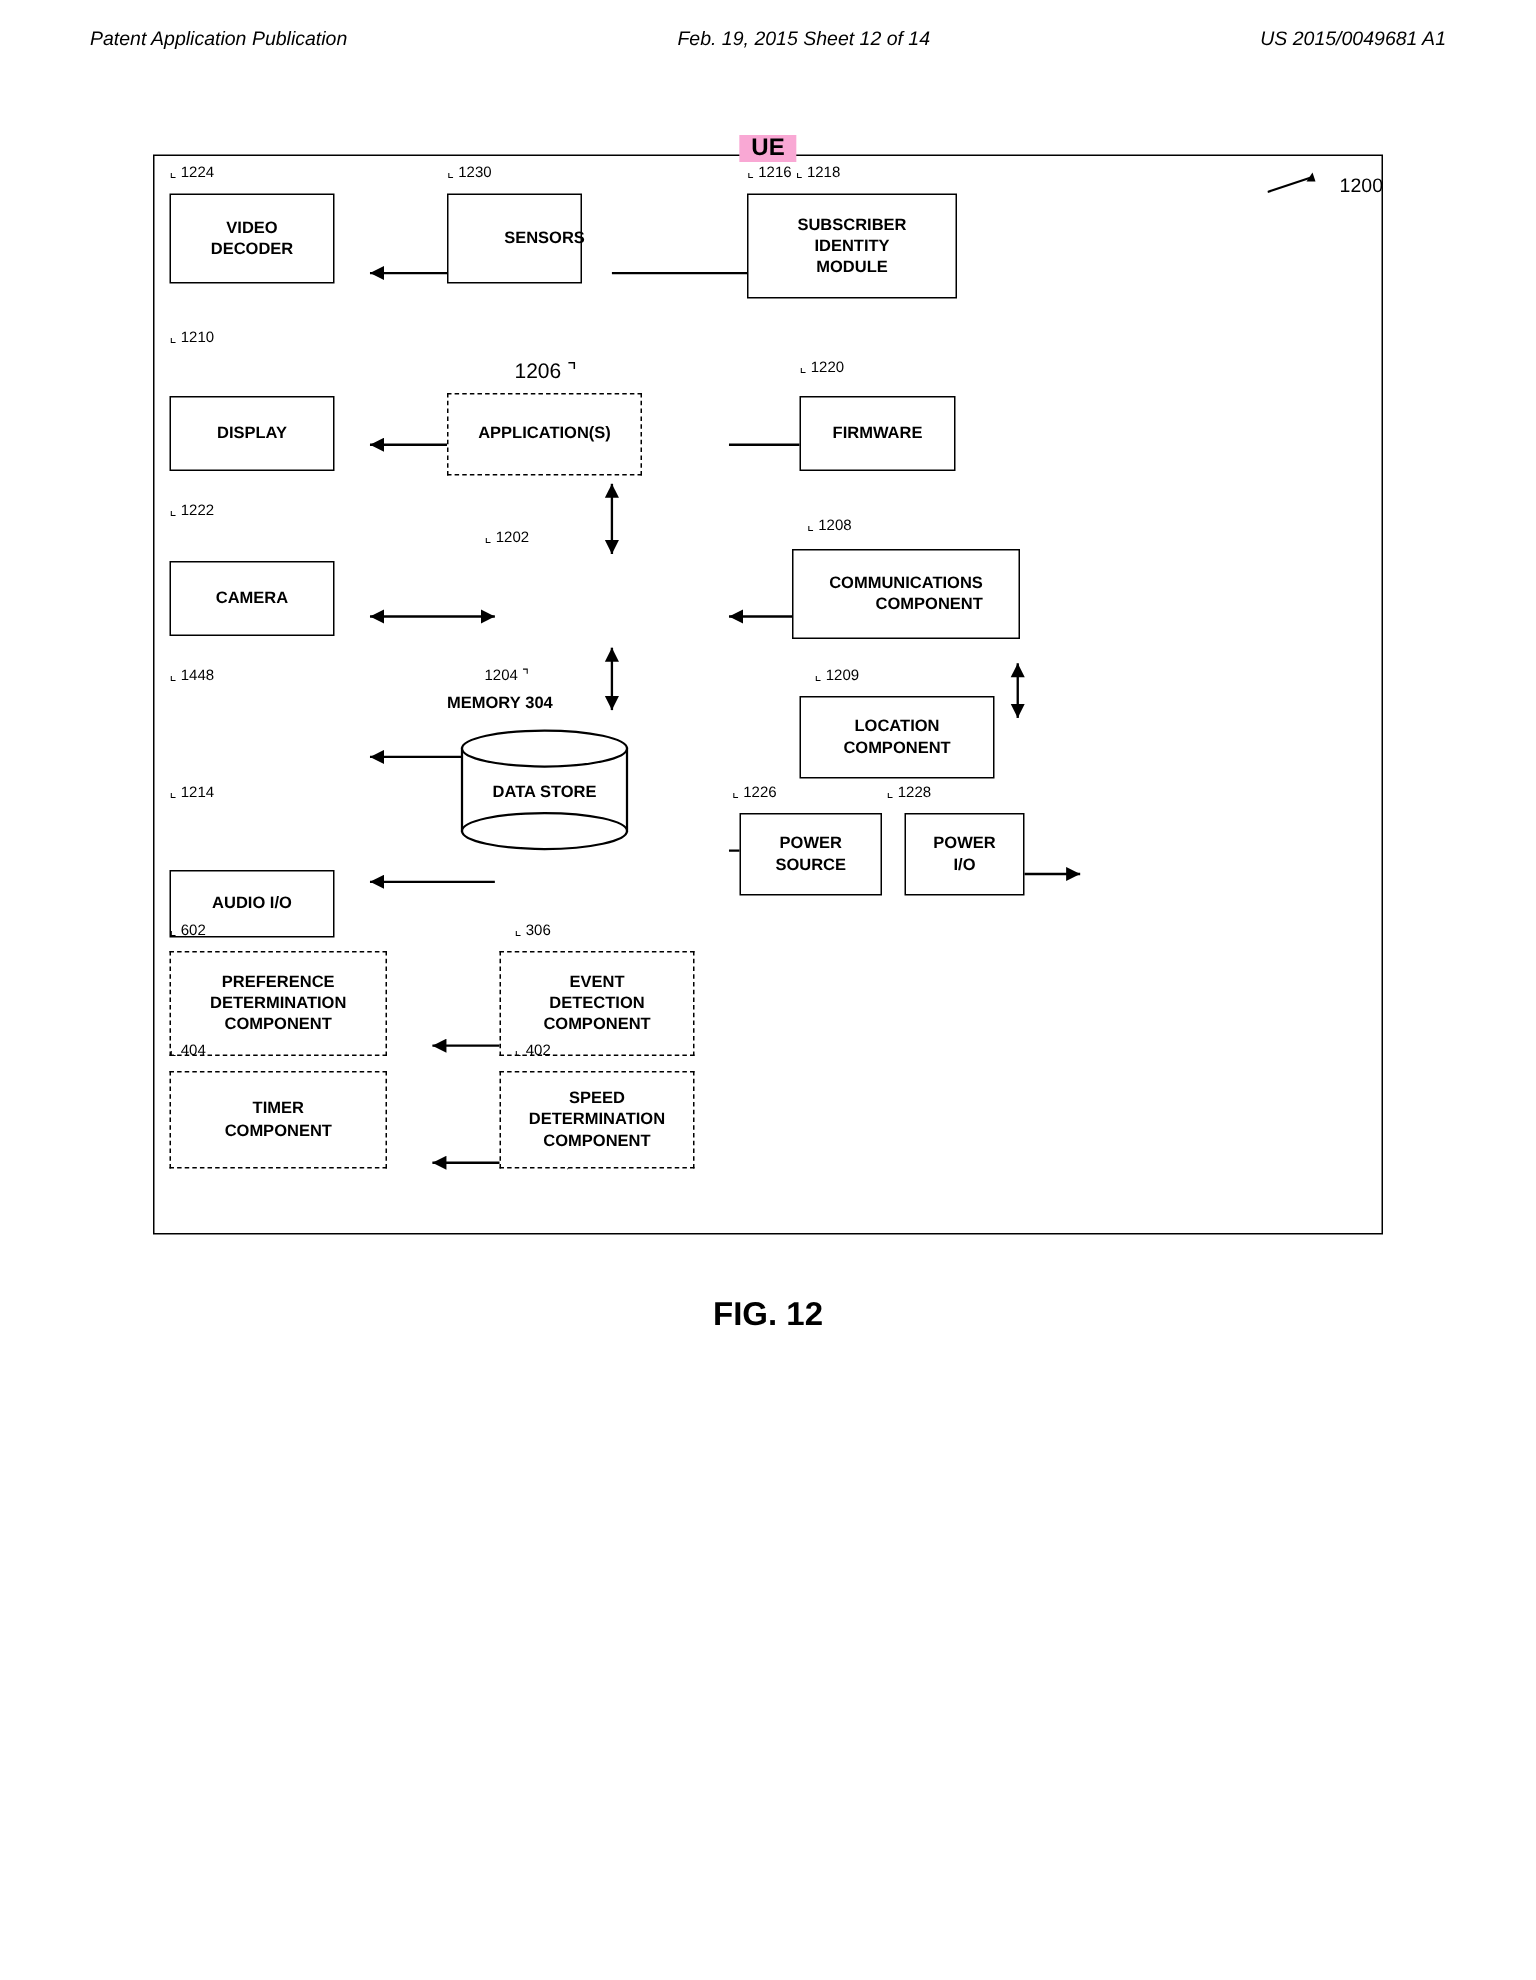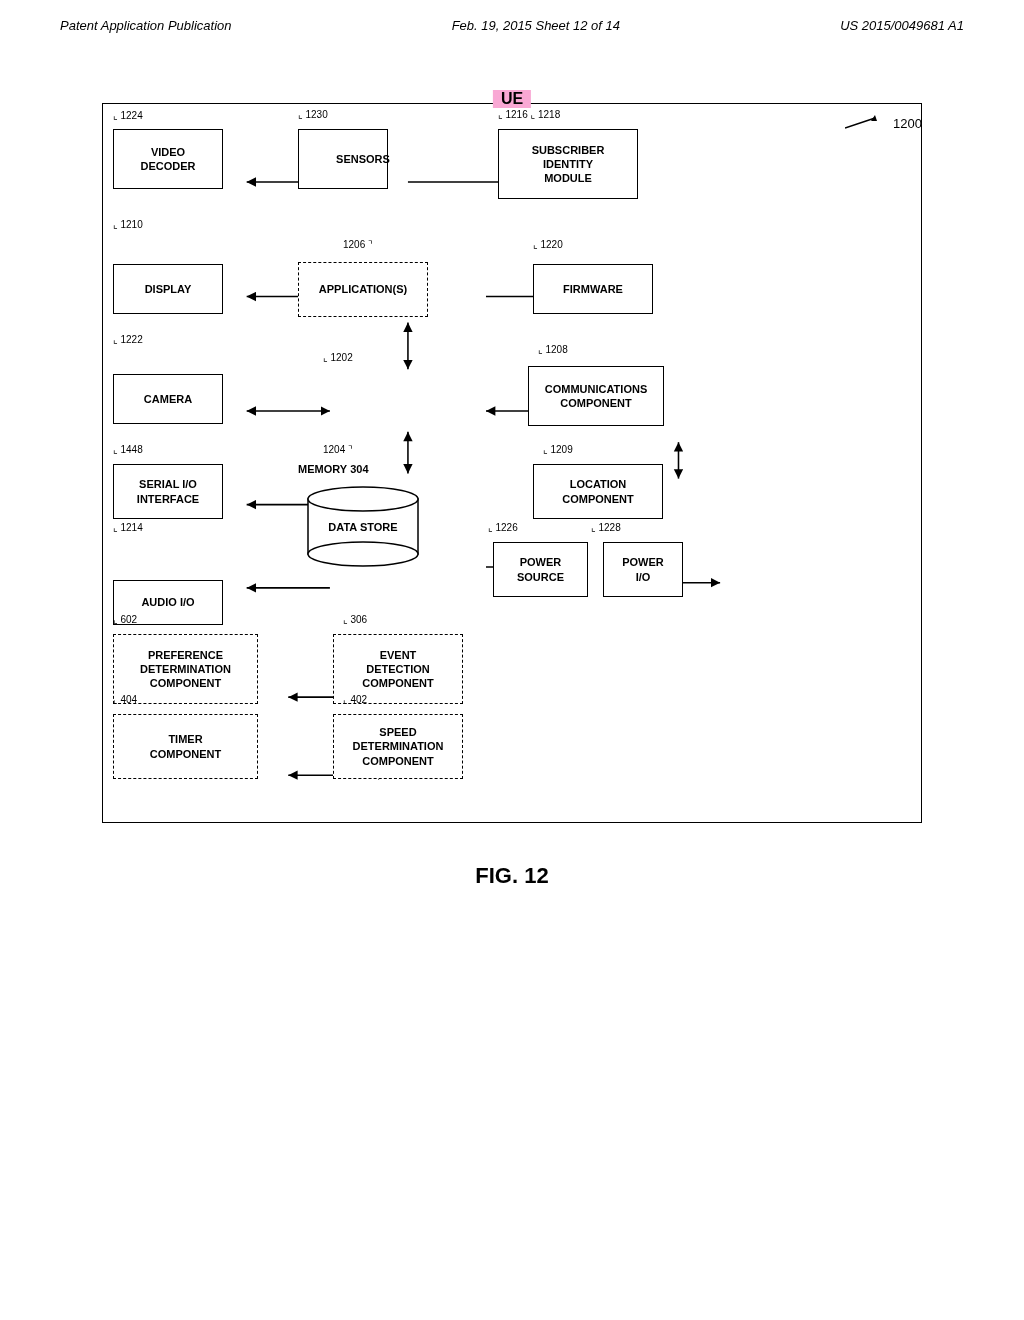--- a/index.html
+++ b/index.html
@@ -163,46 +163,43 @@
     <div style="position:absolute; top:5px; left:395px; font-size:10px;">⌞ 1216 ⌞ 1218</div>
     <div class="comp-box" style="width:140px;height:70px;top:25px;left:395px;">
       SUBSCRIBER<br>IDENTITY<br>MODULE
     </div>
 
     <div style="position:absolute; top:115px; left:10px; font-size:10px;">⌞ 1210</div>
     <div class="comp-box" style="width:110px;height:50px;top:160px;left:10px;">
       DISPLAY
     </div>
 
-    <div style="position:absolute; top:135px; left:240px; font-size:10px;">1206 ⌝</div>
+    <div style="position:absolute; top:135px; left:240px; font-size:14px;">1206 ⌝</div>
     <div class="comp-box dashed" style="width:130px;height:55px;top:158px;left:195px;">
       APPLICATION(S)
     </div>
 
     <div style="position:absolute; top:135px; left:430px; font-size:10px;">⌞ 1220</div>
-    <div class="comp-box" style="width:120px;height:50px;top:160px;left:430px;">
+    <div class="comp-box" style="width:104px;height:50px;top:160px;left:430px;">
       FIRMWARE
     </div>
 
     <div style="position:absolute; top:230px; left:10px; font-size:10px;">⌞ 1222</div>
     <div class="comp-box" style="width:110px;height:50px;top:270px;left:10px;">
       CAMERA
     </div>
 
     <div style="position:absolute; top:248px; left:220px; font-size:10px;">⌞ 1202</div>
 
     <div style="position:absolute; top:240px; left:435px; font-size:10px;">⌞ 1208</div>
-    <div class="comp-box" style="width:136px;height:60px;top:262px;left:425px;">
+    <div class="comp-box" style="width:152px;height:60px;top:262px;left:425px;text-align:right;">
       COMMUNICATIONS<br>COMPONENT
     </div>
 
     <div style="position:absolute; top:340px; left:10px; font-size:10px;">⌞ 1448</div>
-    <div class="comp-box" style="width:110px;height:55px;top:360px;left:10px;">
-      SERIAL I/O<br>INTERFACE
-    </div>
 
     <div style="position:absolute; top:340px; left:220px; font-size:10px;">1204 ⌝</div>
 
     <div style="position:absolute; top:359px; left:195px; font-size:11px; font-weight:bold;">MEMORY&nbsp;304</div>
 
     <div style="position:absolute; top:375px; left:195px; width:130px; height:90px;">
       <svg width="130" height="90">
 
         <rect x="10" y="20" width="110" height="55" fill="white" stroke="#000" stroke-width="1.5"></rect>
 

